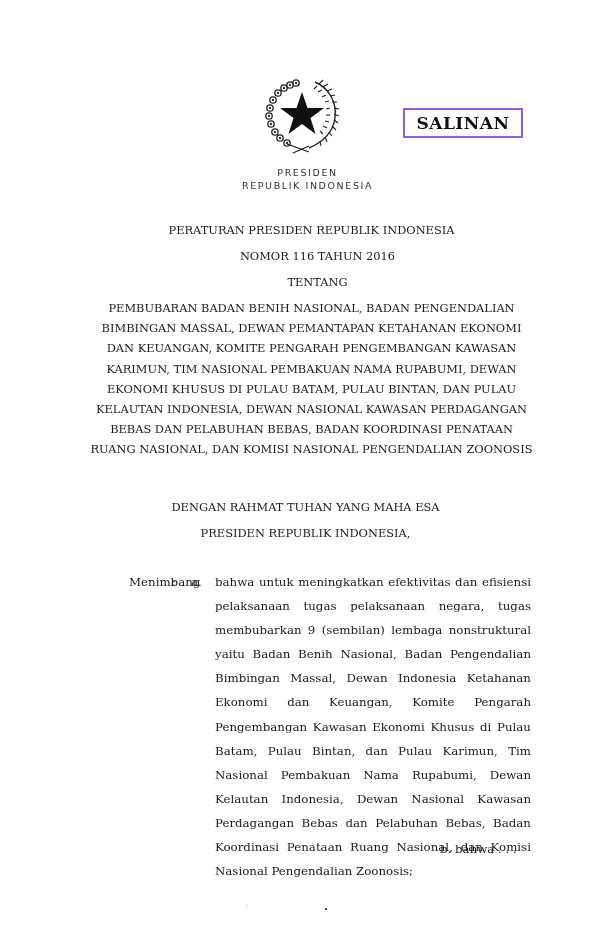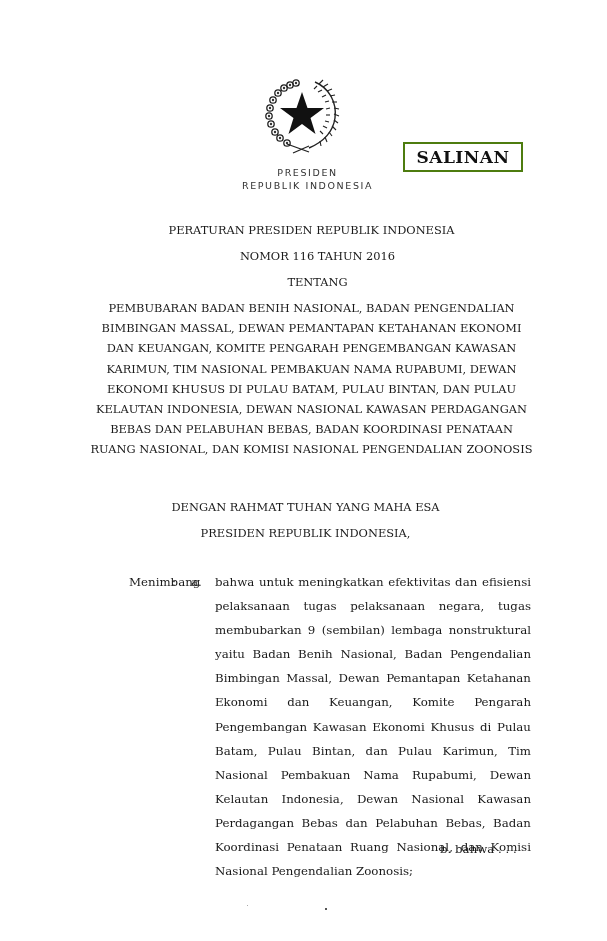--- a/index.html
+++ b/index.html
@@ -32,31 +32,30 @@
     }
     .seal svg { display: block; }
 
     
     .salinan {
       position: absolute;
       left: 403px;
       top: 108px;
       width: 120px;
       height: 30px;
-      border: 2px solid #4d7c0f;
+      border: 2px solid #8b5cf6;
       box-sizing: border-box;
       display: flex;
       align-items: center;
       justify-content: center;
       font-family: "DejaVu Serif", "Liberation Serif", serif;
       font-weight: bold;
       font-size: 17px;
       letter-spacing: 0.5px;
       color: #111;
-      margin-top: 34px;
     }
 
     
     .president-head {
       position: absolute;
       left: 0;
       width: 607px;
       text-align: center;
       font-family: "DejaVu Sans", "Liberation Sans", sans-serif;
       font-size: 9.5px;
@@ -282,21 +281,21 @@
           <span>Nasional,</span>
           <span>Badan</span>
           <span>Pengendalian</span>
         </div>
       </div>
     <div class="bl">
         <div class="bl-inner">
           <span>Bimbingan</span>
           <span>Massal,</span>
           <span>Dewan</span>
-          <span>Pemantapan</span>
+          <span>Indonesia</span>
           <span>Ketahanan</span>
         </div>
       </div>
     <div class="bl">
         <div class="bl-inner">
           <span>Ekonomi</span>
           <span>dan</span>
           <span>Keuangan,</span>
           <span>Komite</span>
           <span>Pengarah</span>

